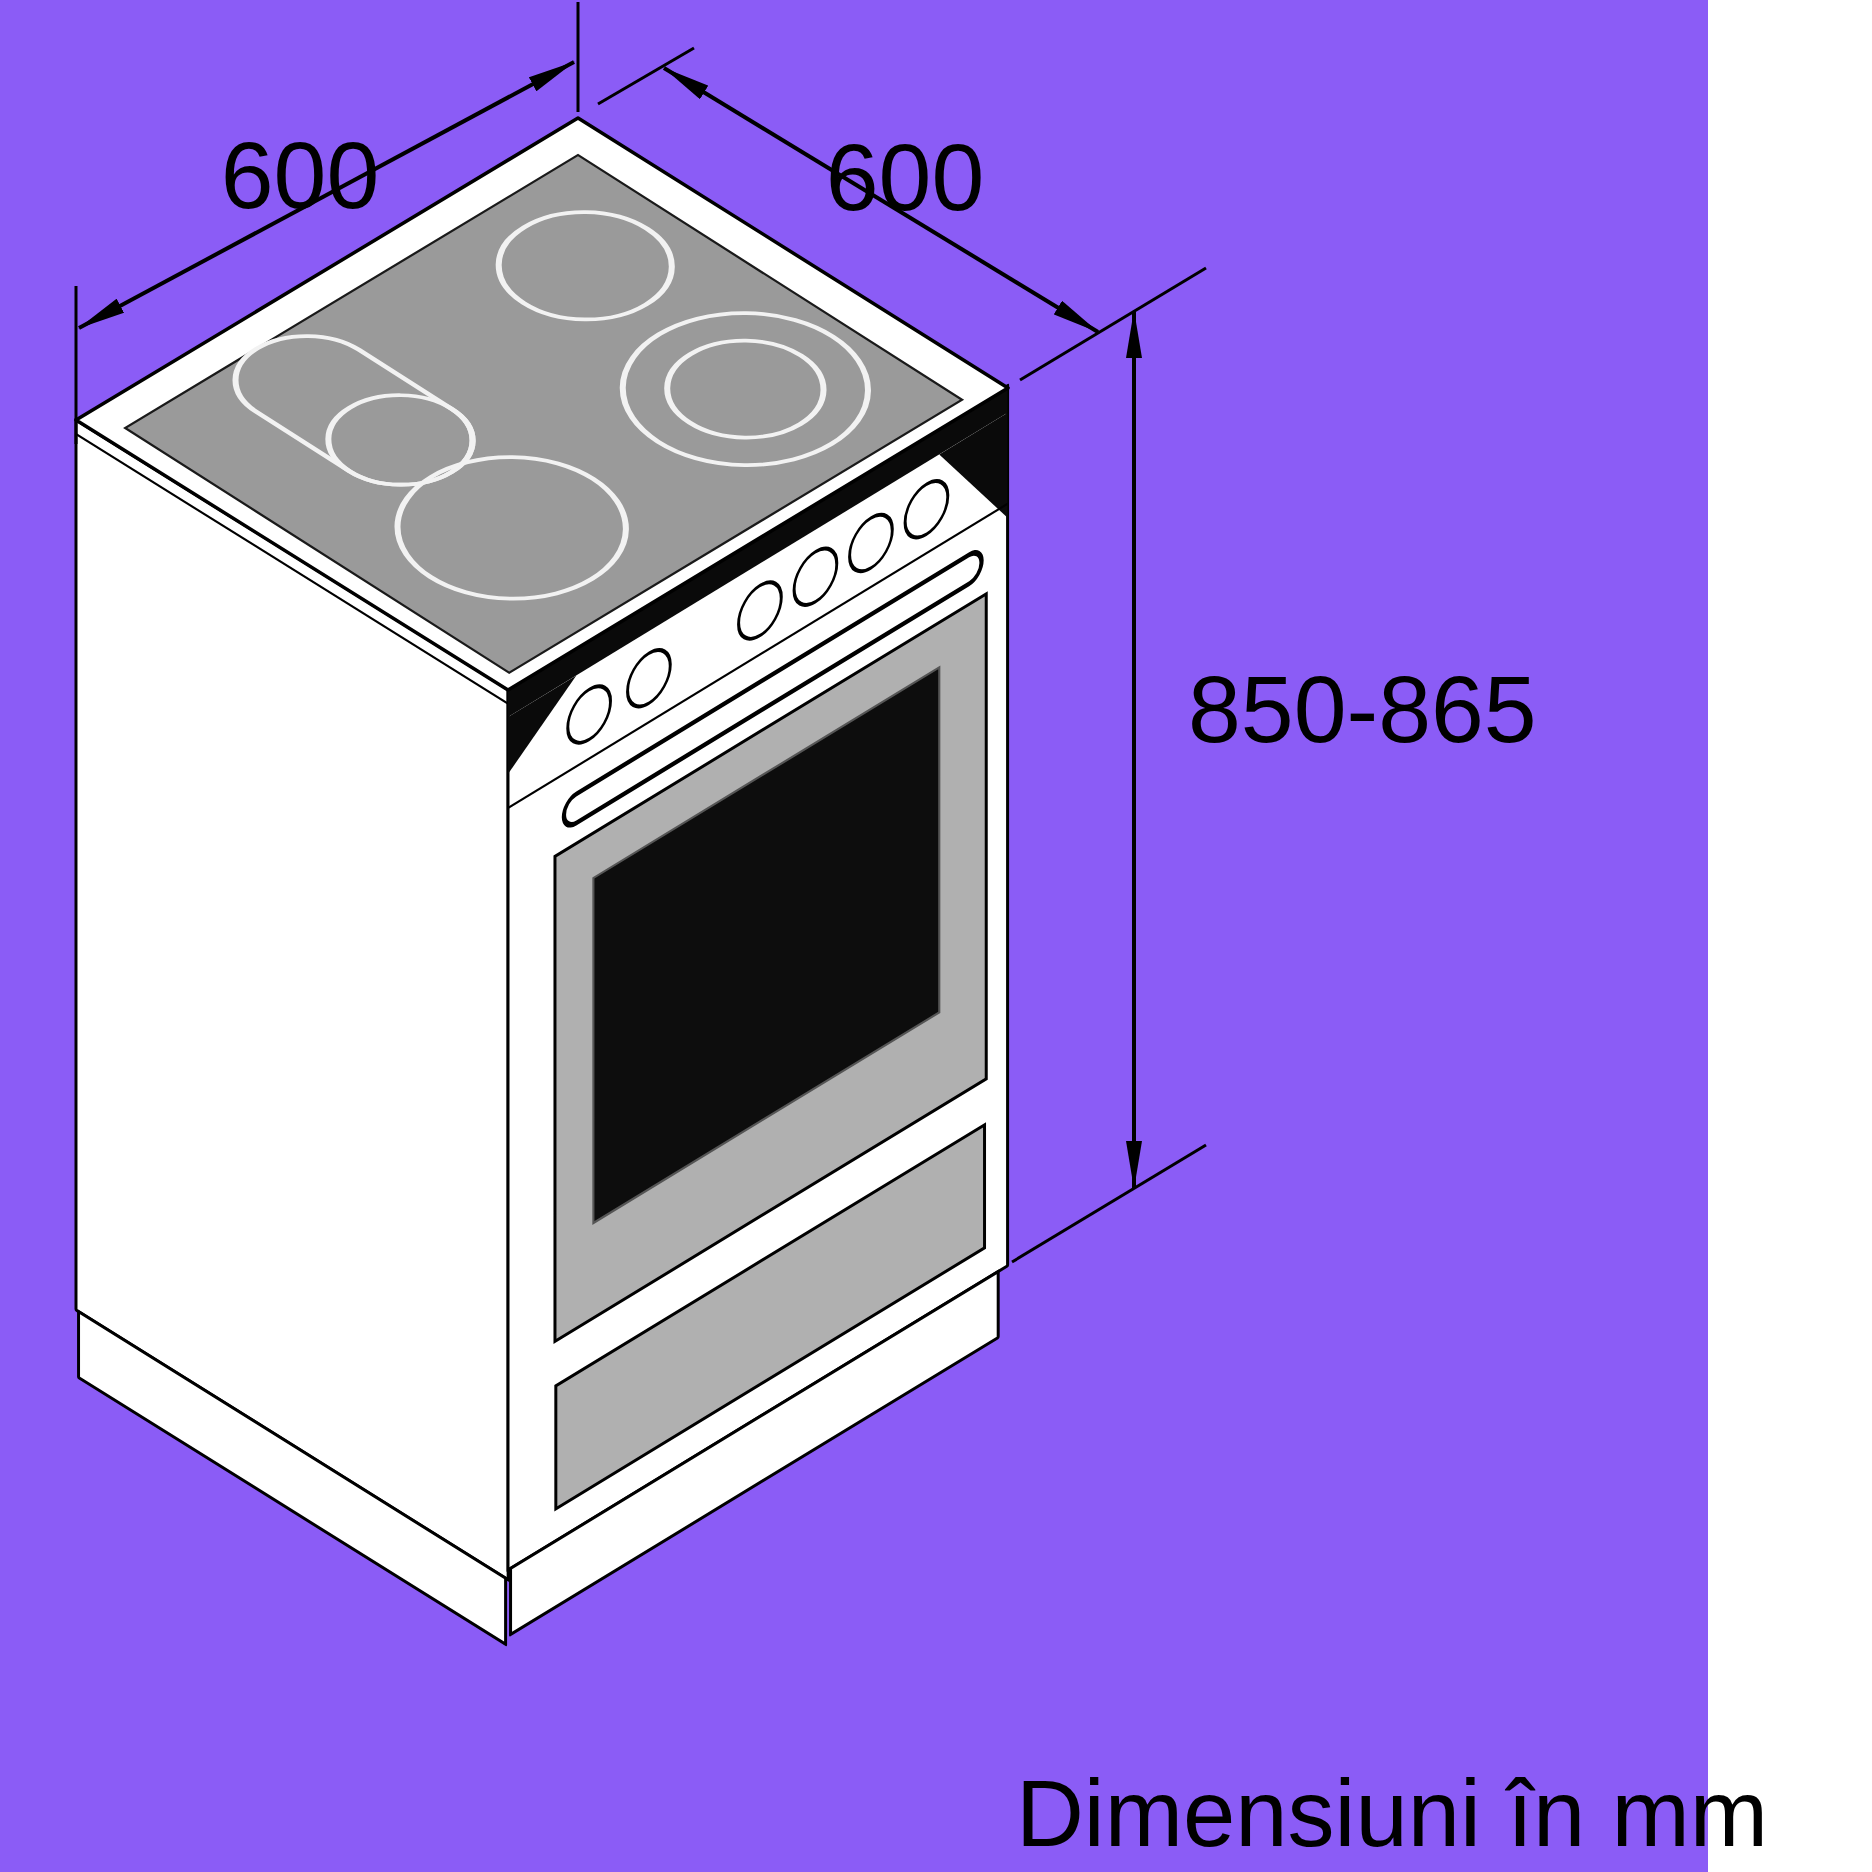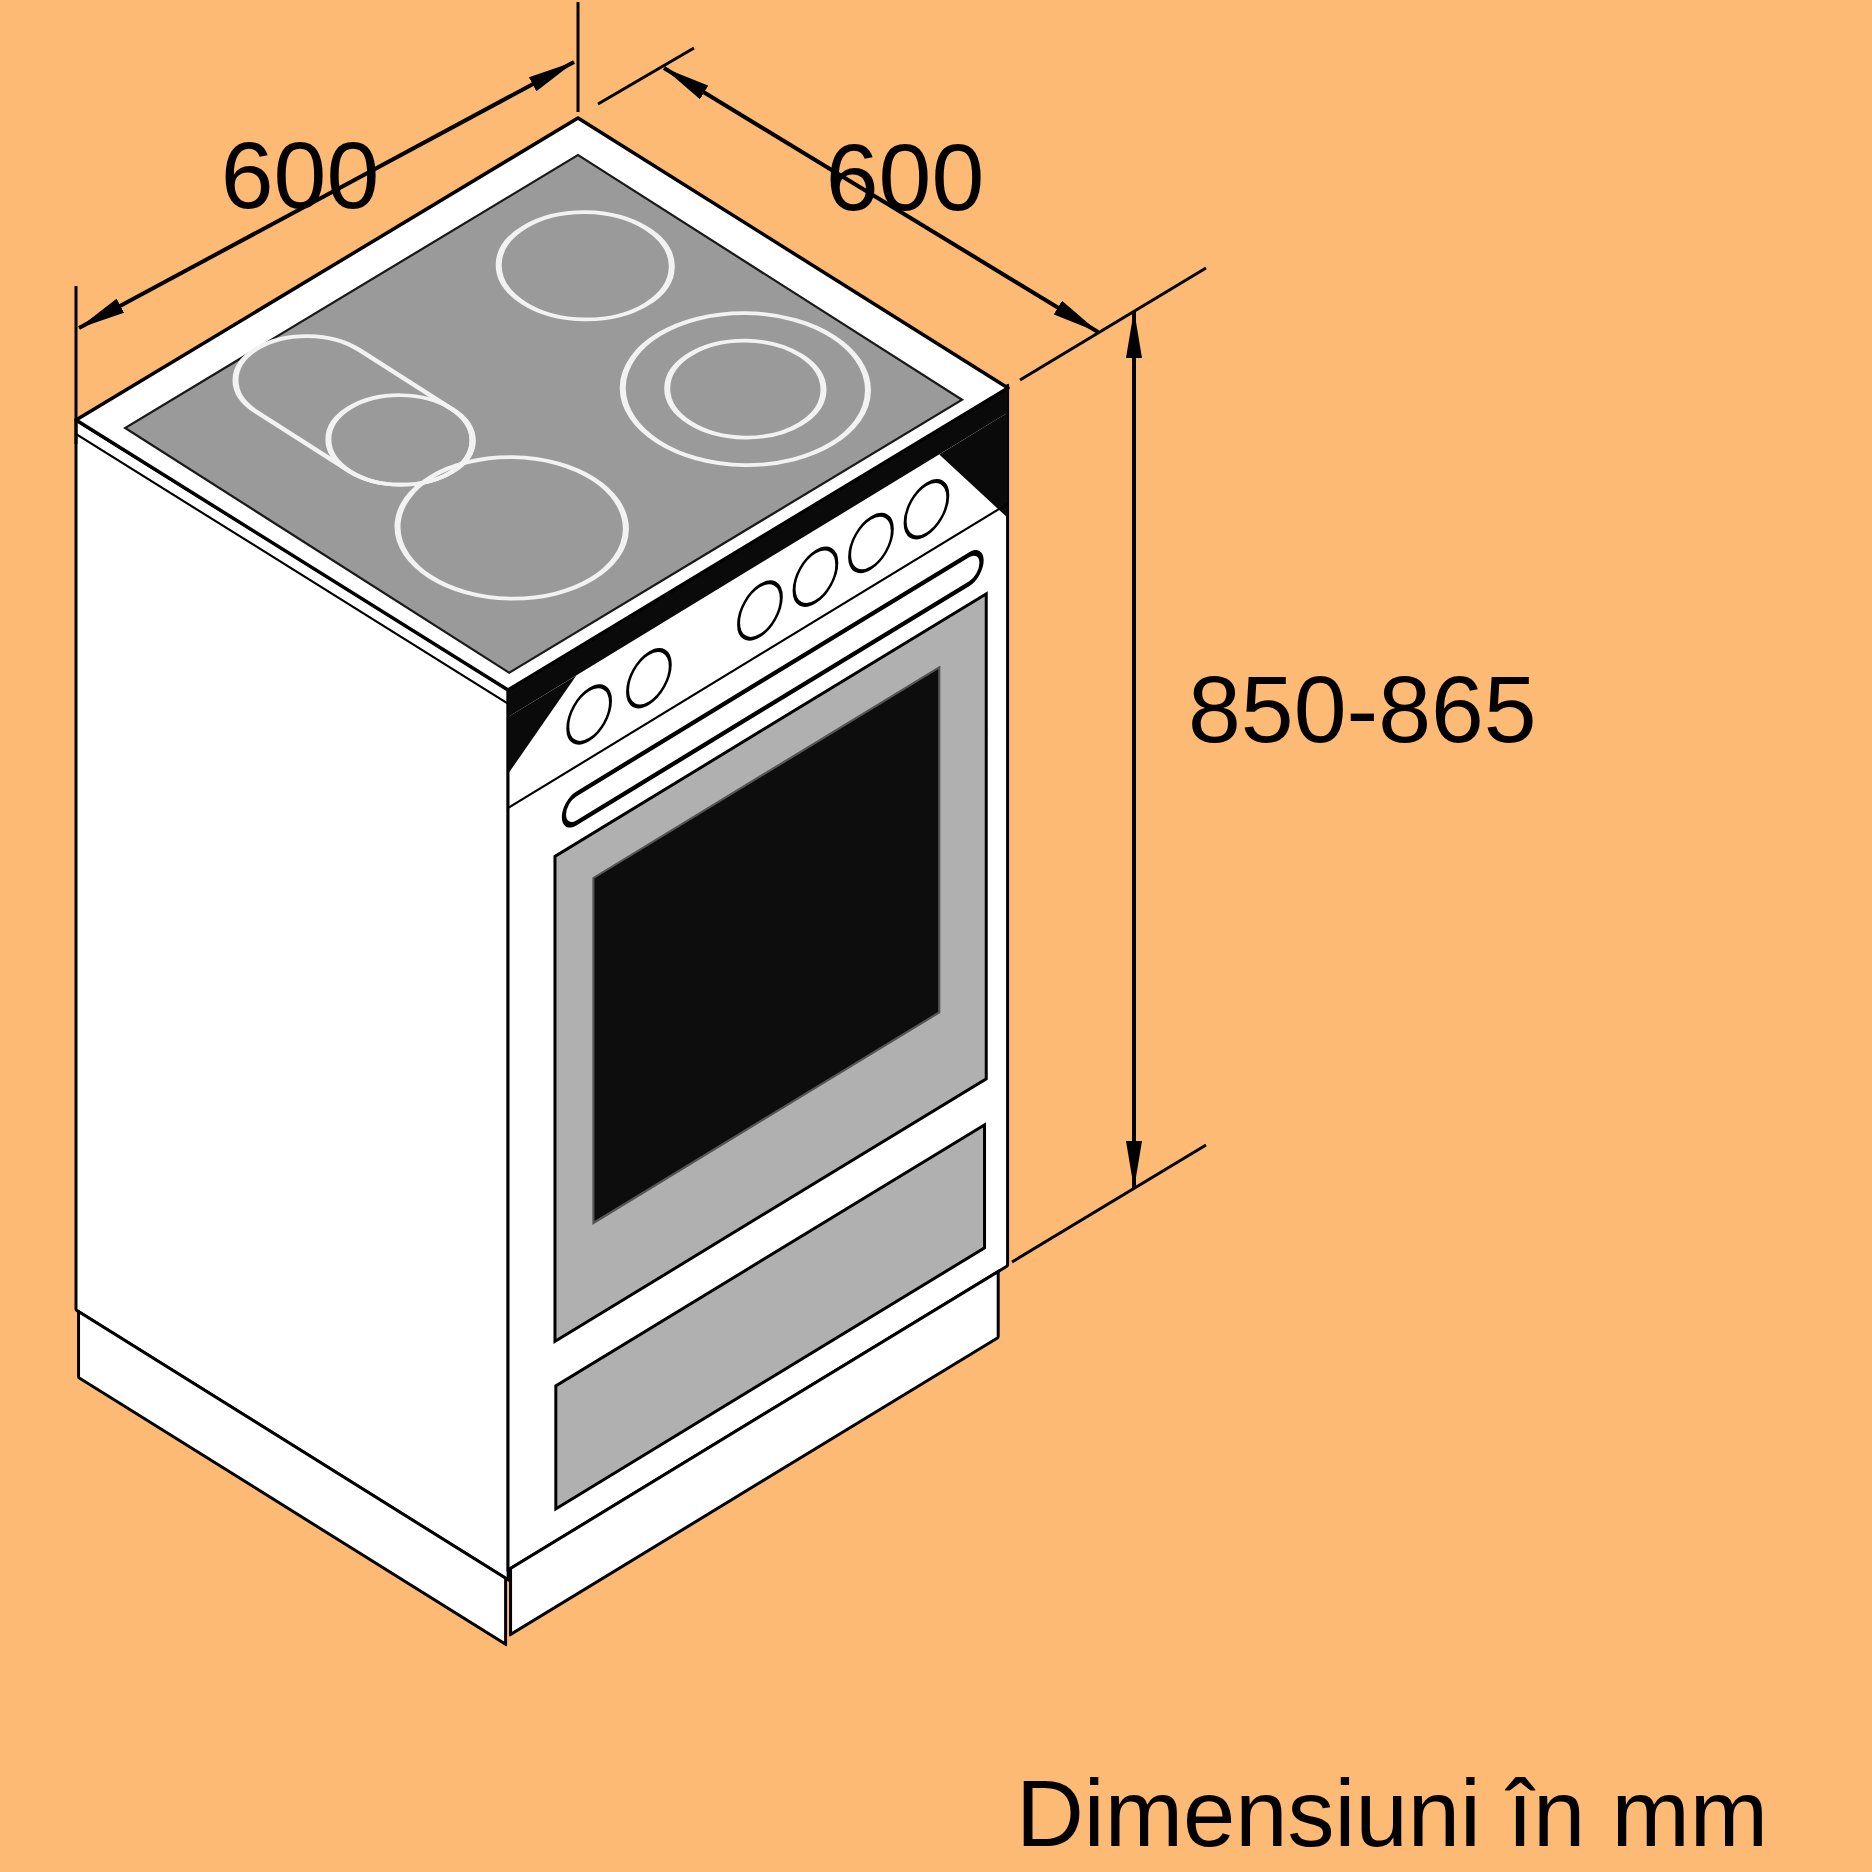--- a/index.html
+++ b/index.html
@@ -1,16 +1,16 @@
 <!DOCTYPE html>
 <html><head>
 <meta charset="utf-8">
 <style>
   html,body{margin:0;padding:0;background:#ffffff;}
-  .stage{width:1872px;height:1872px;background:#fdba74;position:relative;}
+  .stage{width:1708px;height:1872px;background:#8b5cf6;position:relative;}
   svg{display:block;}
   text{font-family:"Liberation Sans","DejaVu Sans",sans-serif;fill:#000;}
   .dim-label{font-size:95px;}
   .caption{font-size:94px;}
   .outline{fill:#ffffff;stroke:#000;stroke-width:3.5;stroke-linejoin:round;}
   .thin{stroke:#000;stroke-width:2.5;fill:none;}
   .dimline{stroke:#000;stroke-width:4;fill:none;}
   .extline{stroke:#000;stroke-width:3;fill:none;}
   .burner{fill:none;stroke:#f2f2f2;stroke-width:5;}
   .knob{fill:#ffffff;stroke:#000;stroke-width:3.5;}

